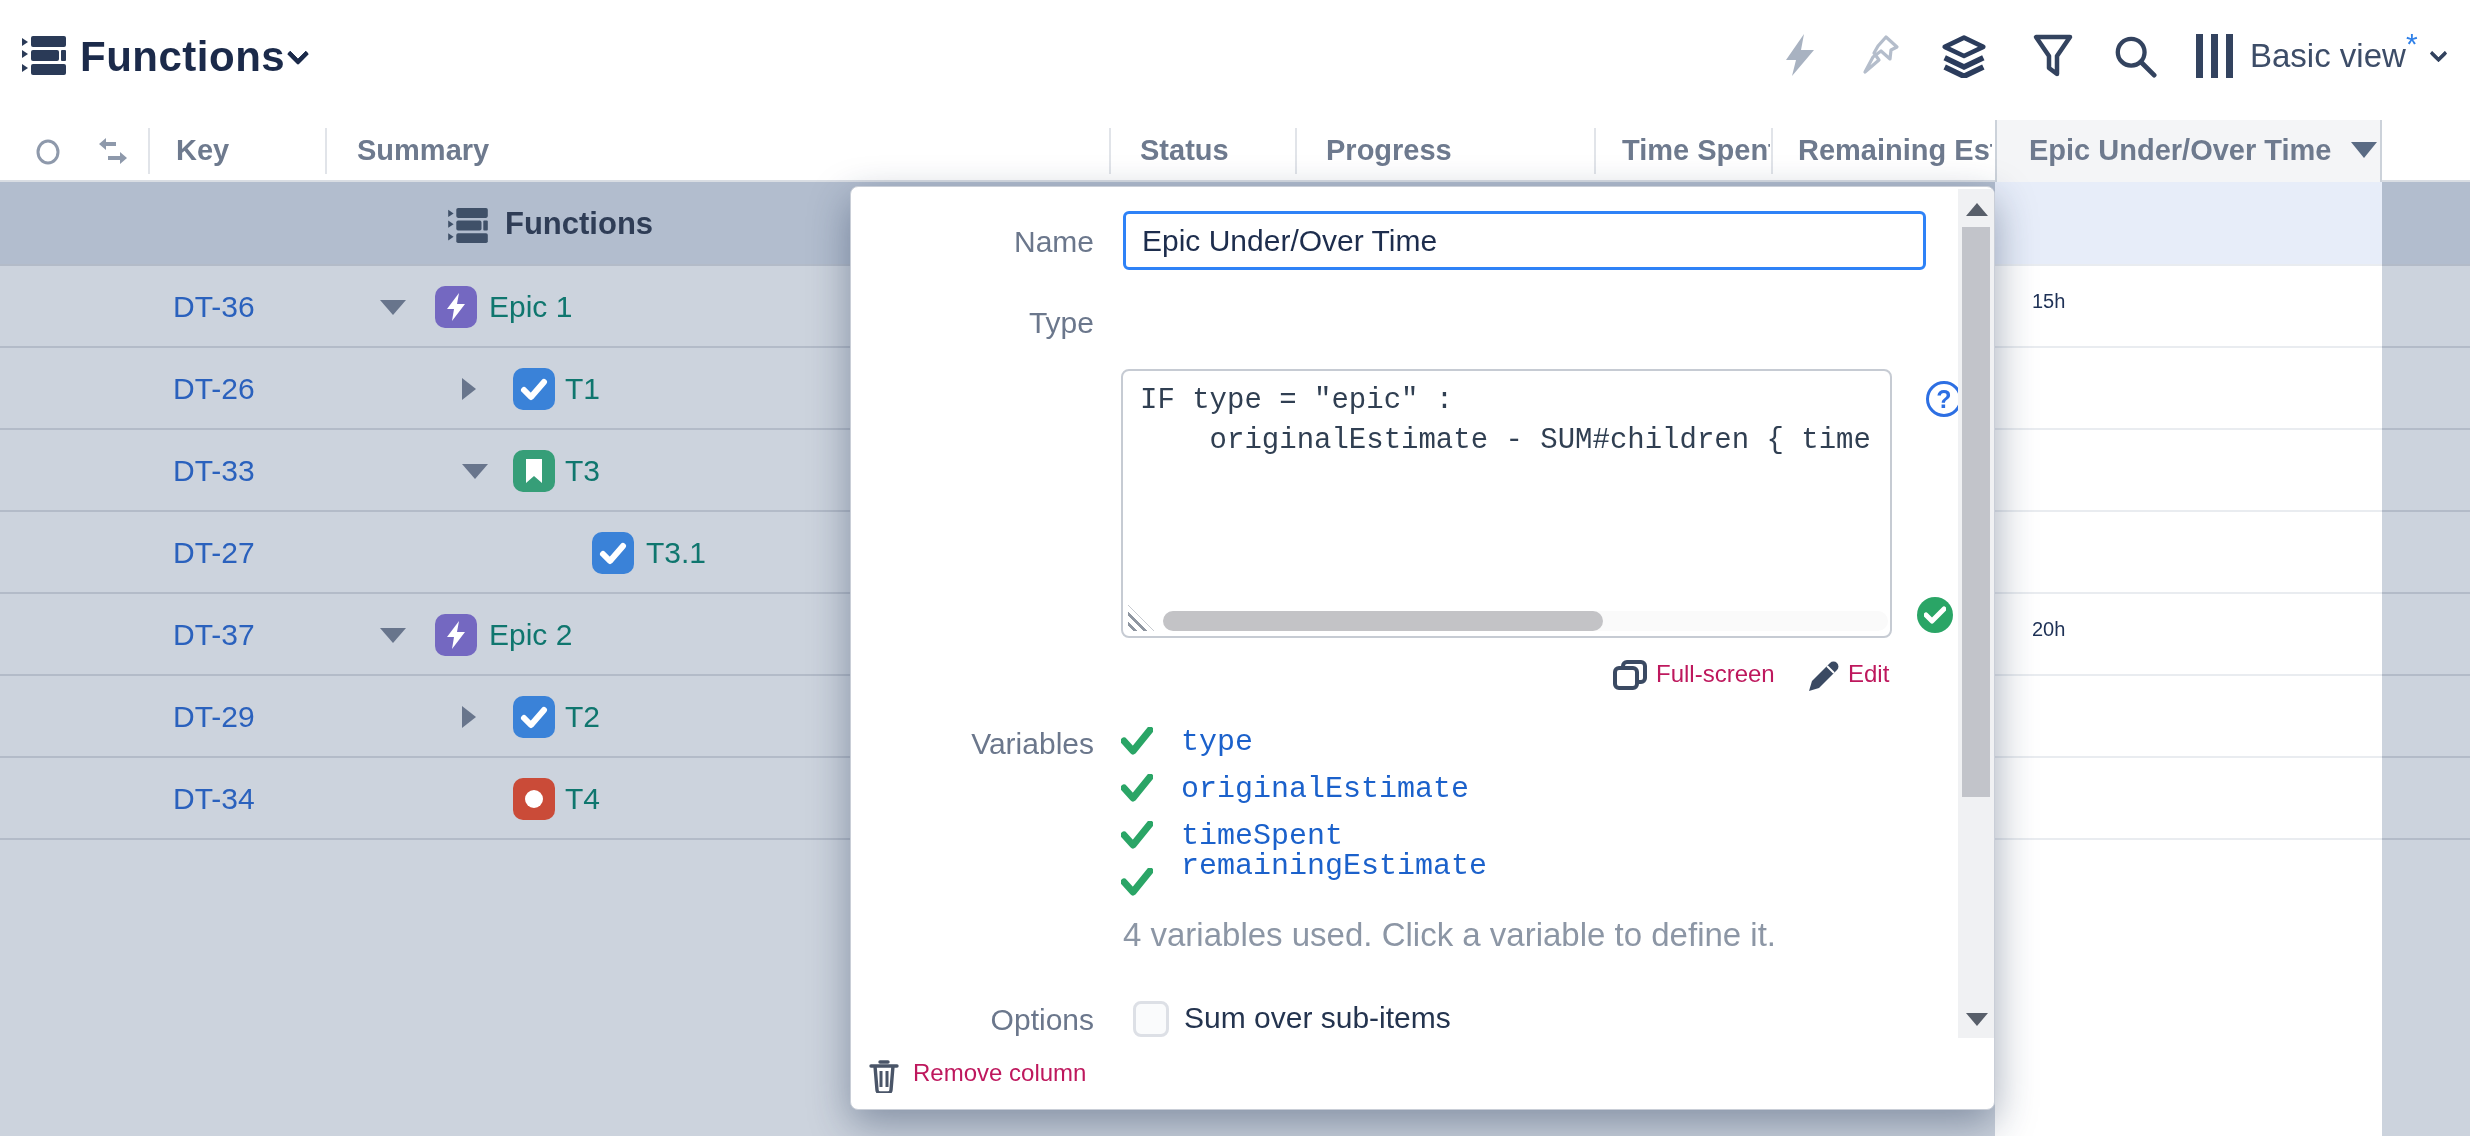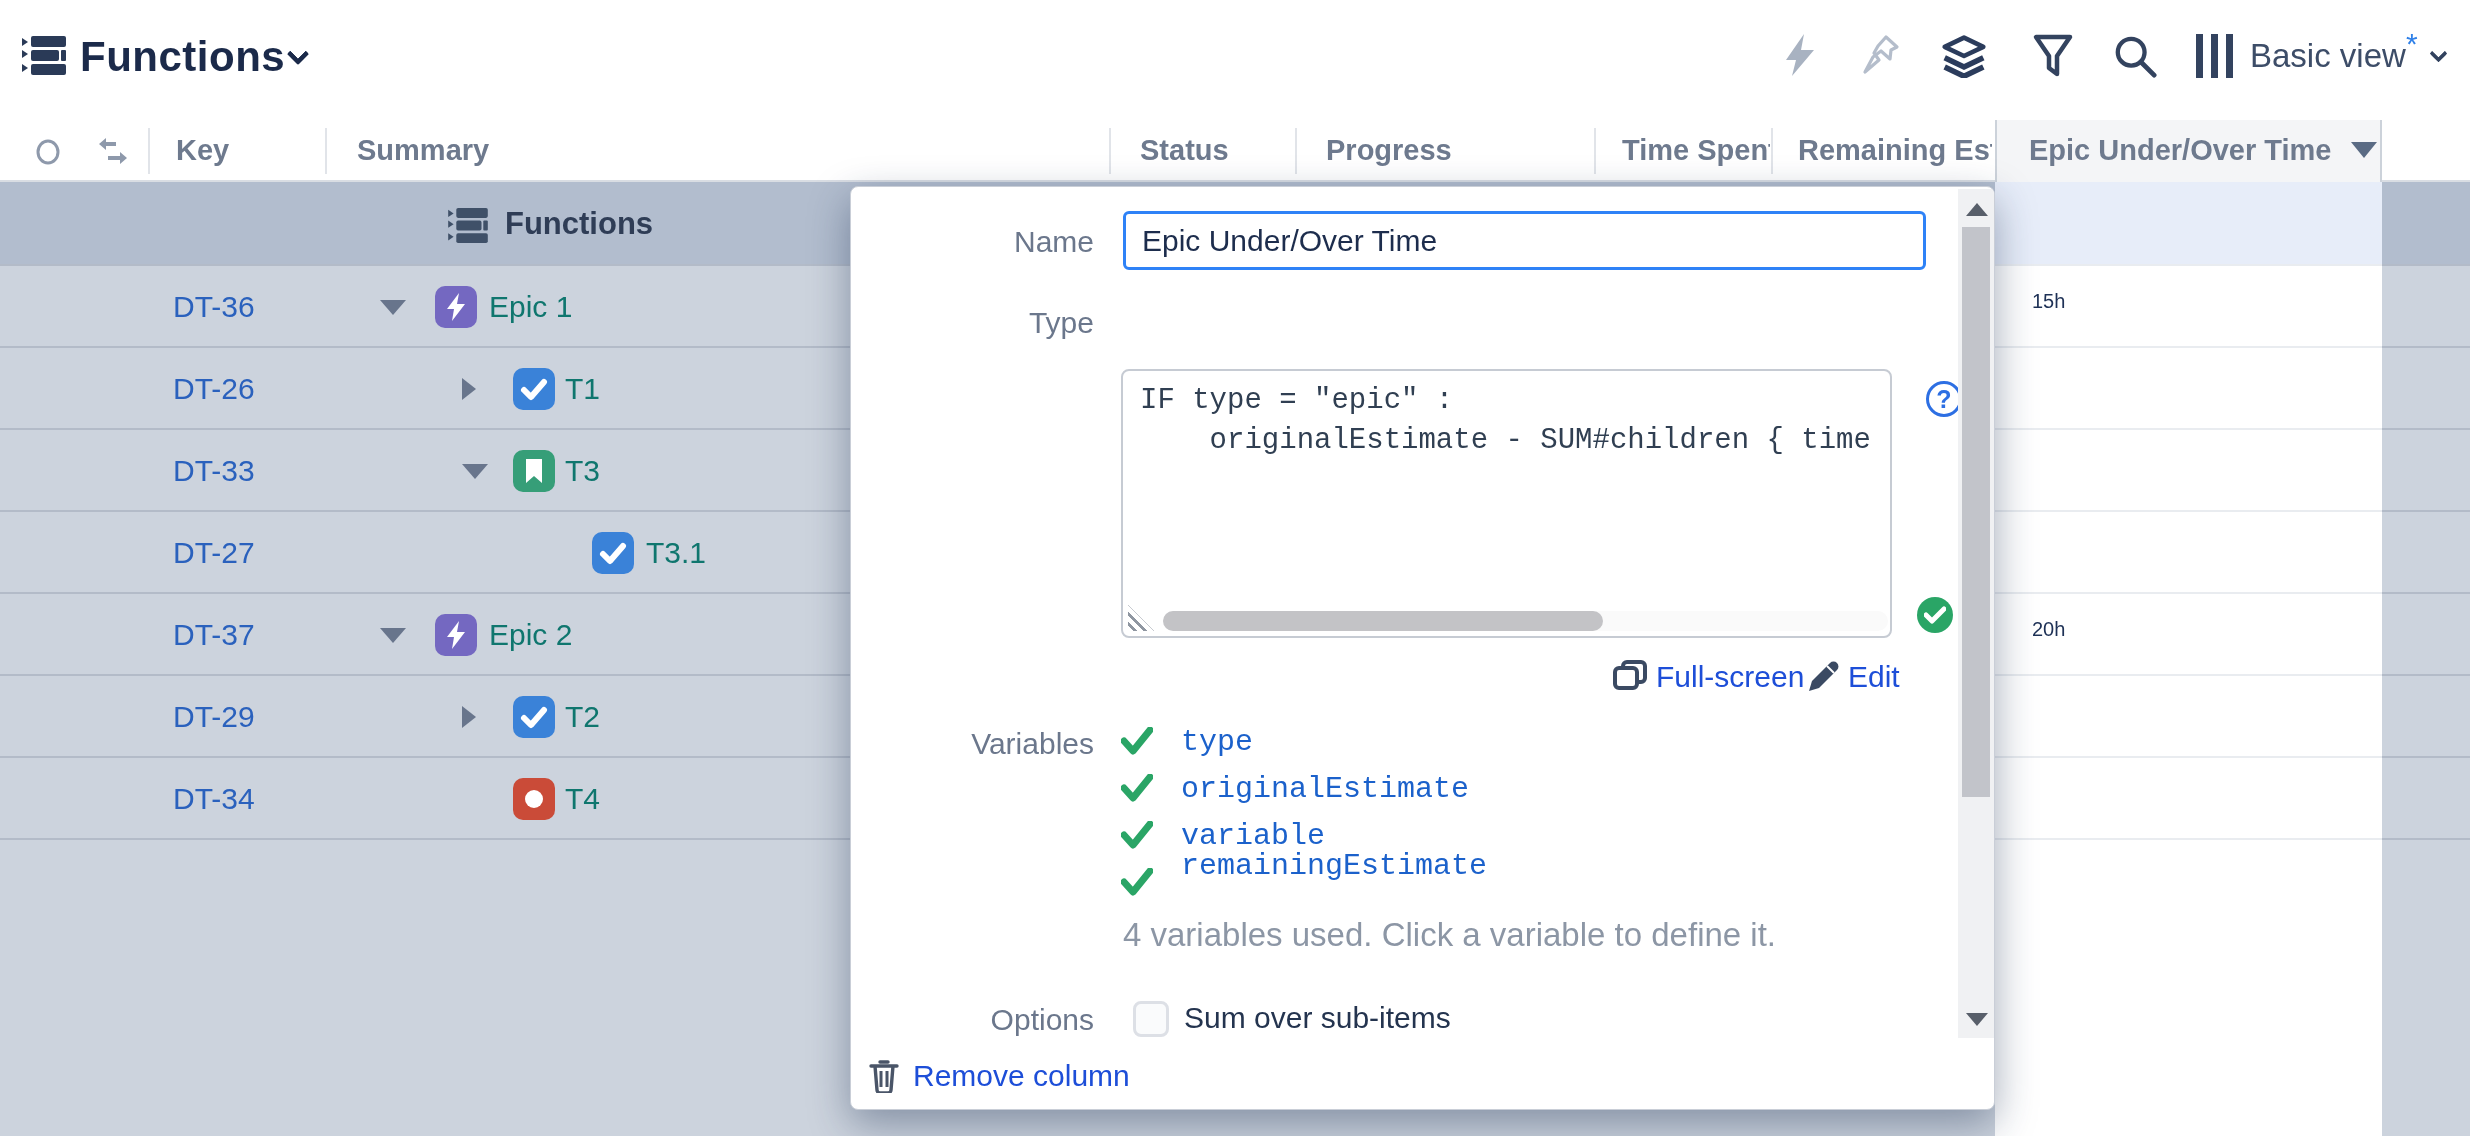--- a/index.html
+++ b/index.html
@@ -54,21 +54,21 @@
   #type-select .val { position:absolute; left:20px; top:13px; font-size:30px; color:#24324e; }
   #type-select .chev2 { position:absolute; right:38px; top:18px; width:15px; height:15px; border-right:4px solid #44546d; border-bottom:4px solid #44546d; transform:rotate(45deg); border-radius:1px; }
   #formula-box { position:absolute; left:270px; top:182px; width:771px; height:269px; border:2px solid #c6cbd3; border-radius:8px; background:#fff; overflow:hidden; }
   #formula-text { position:absolute; left:17px; top:10px; width:740px; font-family:"Liberation Mono","DejaVu Sans Mono",monospace; font-size:29px; line-height:40px; color:#303f52; white-space:pre; overflow:hidden; }
   #grip { position:absolute; left:5px; bottom:5px; width:26px; height:26px; background:repeating-linear-gradient(45deg, transparent 0 4px, #8f96a1 4px 7px); clip-path:polygon(0 0, 100% 100%, 0 100%); }
   #hscroll { position:absolute; left:40px; bottom:5px; width:725px; height:20px; background:#fafafa; border-radius:10px; }
   #hscroll .thumb { position:absolute; left:0; top:0; width:440px; height:20px; background:#c3c3c6; border-radius:10px; }
   #help-btn { position:absolute; left:1075px; top:194px; width:36px; height:36px; border:3px solid #2d6fe3; border-radius:50%; color:#2d6fe3; font-size:25px; font-weight:700; text-align:center; line-height:30px; cursor:pointer; }
   #valid-check { position:absolute; left:1066px; top:410px; width:36px; height:36px; border-radius:50%; background:#2aa566; }
   #valid-check svg { position:absolute; left:7px; top:9px; }
-  .linkrow { position:absolute; font-size:30px; color:#1d4ed8; cursor:pointer; white-space:nowrap; }
+  .linkrow { position:absolute; font-size:24px; color:#be185d; cursor:pointer; white-space:nowrap; }
   .varitem { position:absolute; left:330px; font-family:"Liberation Mono","DejaVu Sans Mono",monospace; font-size:30px; color:#1b61cb; cursor:pointer; }
   .varcheck { position:absolute; left:270px; }
   #vars-note { position:absolute; left:272px; top:729px; font-size:33px; color:#8c96a5; }
   #sum-checkbox { position:absolute; left:282px; top:814px; width:36px; height:36px; background:#fafbfc; border:3px solid #dde0e6; border-radius:8px; cursor:pointer; }
   #sum-label { position:absolute; left:333px; top:814px; font-size:30px; color:#24344f; }
   
   #pscroll { position:absolute; left:1107px; top:2px; width:37px; height:849px; background:#f0f1f3; }
   #pscroll .up { position:absolute; left:8px; top:14px; width:0; height:0; border-left:11px solid transparent; border-right:11px solid transparent; border-bottom:13px solid #585f6a; }
   #pscroll .down { position:absolute; left:8px; bottom:12px; width:0; height:0; border-left:11px solid transparent; border-right:11px solid transparent; border-top:13px solid #585f6a; }
   #pscroll .pthumb { position:absolute; left:4px; top:38px; width:28px; height:570px; background:#c2c4ca; }
@@ -299,21 +299,21 @@
         <polyline points="3,14 12,24 29,3" fill="none" stroke="#2aa566" stroke-width="7" stroke-linecap="round" stroke-linejoin="round"></polyline>
       </svg>
     <div class="varitem" style="top:538px">type</div>
     <svg class="varcheck" style="top:587px" width="32" height="28" viewBox="0 0 32 28">
         <polyline points="3,14 12,24 29,3" fill="none" stroke="#2aa566" stroke-width="7" stroke-linecap="round" stroke-linejoin="round"></polyline>
       </svg>
     <div class="varitem" style="top:585px">originalEstimate</div>
     <svg class="varcheck" style="top:634px" width="32" height="28" viewBox="0 0 32 28">
         <polyline points="3,14 12,24 29,3" fill="none" stroke="#2aa566" stroke-width="7" stroke-linecap="round" stroke-linejoin="round"></polyline>
       </svg>
-    <div class="varitem" style="top:632px">variable</div>
+    <div class="varitem" style="top:632px">timeSpent</div>
     <svg class="varcheck" style="top:681px" width="32" height="28" viewBox="0 0 32 28">
         <polyline points="3,14 12,24 29,3" fill="none" stroke="#2aa566" stroke-width="7" stroke-linecap="round" stroke-linejoin="round"></polyline>
       </svg>
     <div class="varitem" style="top:662px">remainingEstimate</div>
 
     <div id="vars-note">4 variables used. Click a variable to define it.</div>
 
     <div class="plabel" style="top:816px">Options</div>
     <div id="sum-checkbox"></div>
     <div id="sum-label">Sum over sub-items</div>

